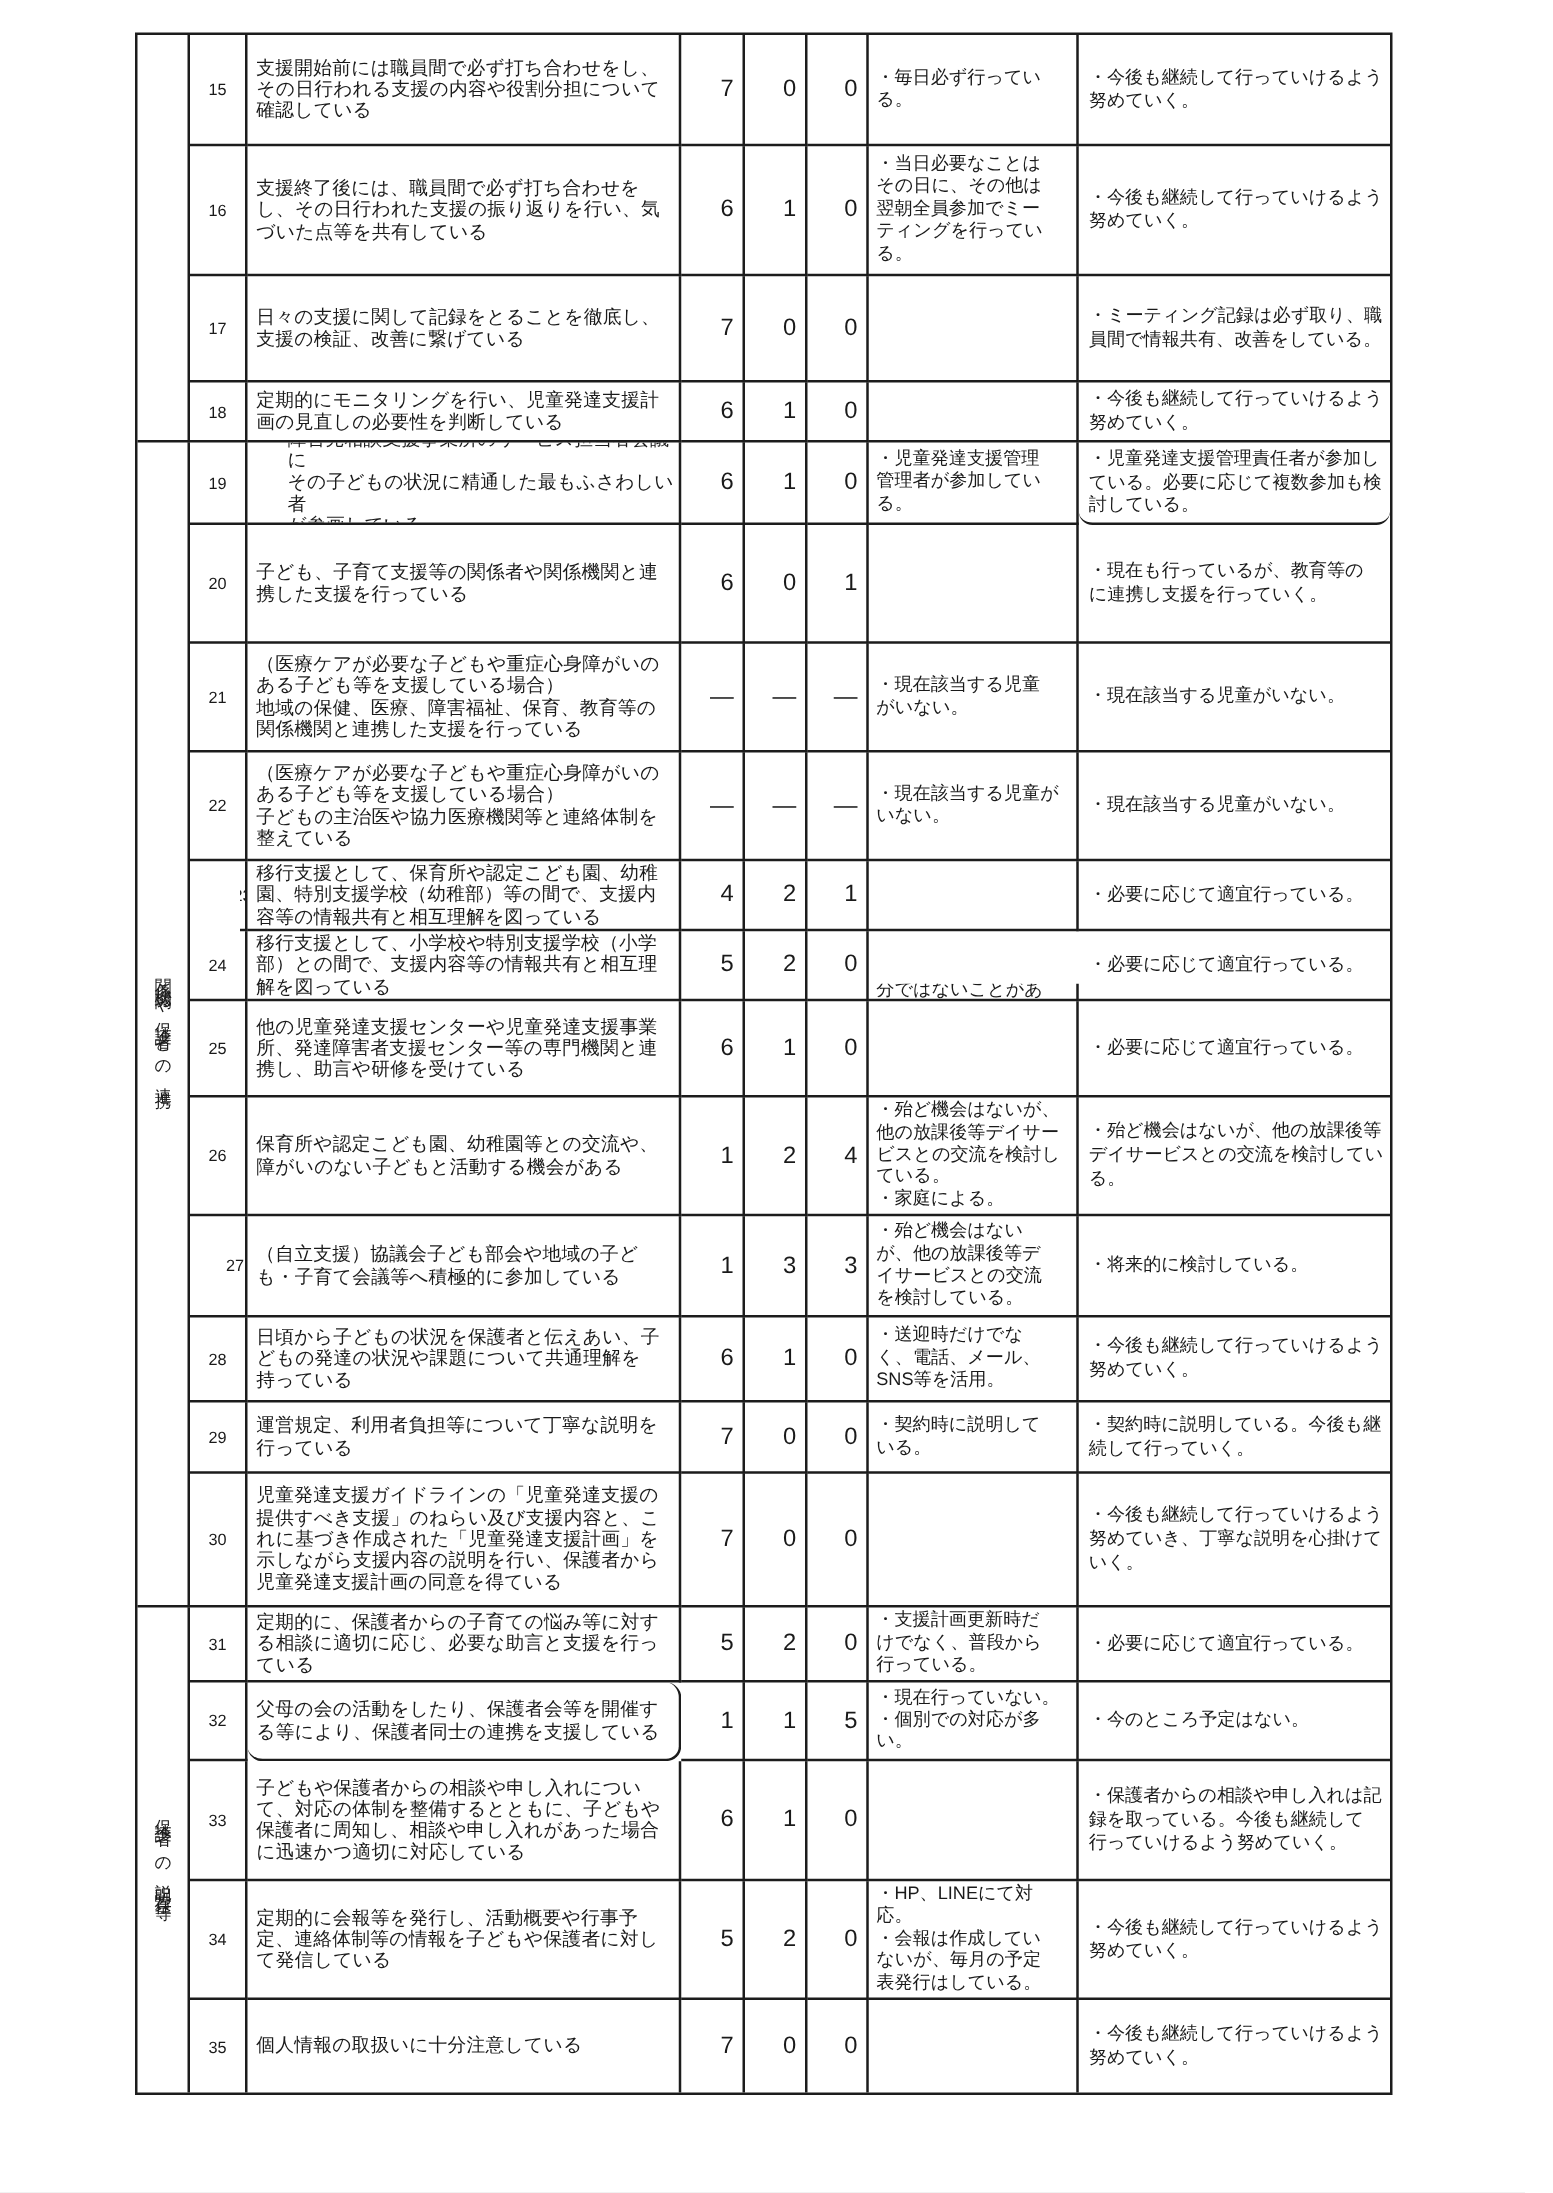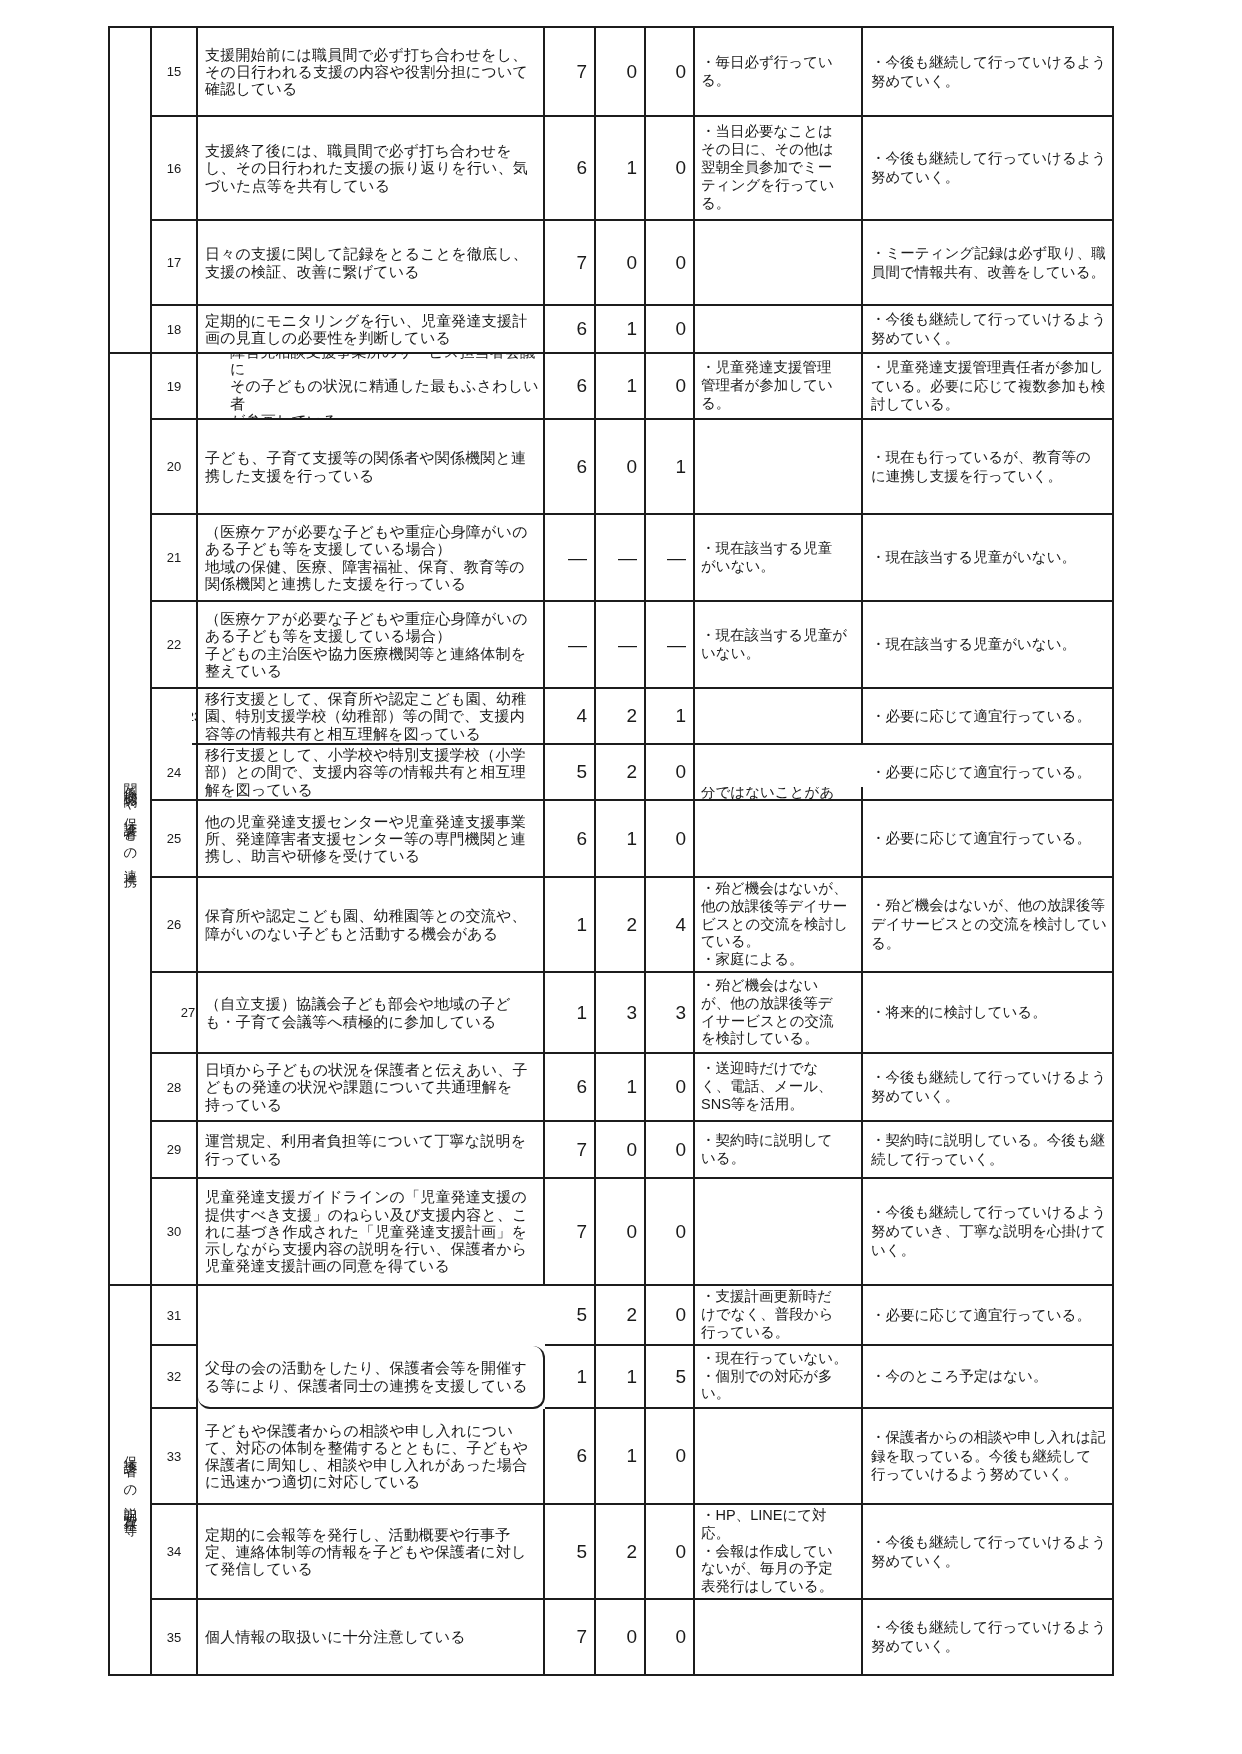--- a/index.html
+++ b/index.html
@@ -121,21 +121,21 @@
       <div class="cell rowno" style="grid-area: 5 / 2;">19</div>
       <div class="cell item" style="grid-area: 5 / 3; padding-left: 32px;">障害児相談支援事業所のサービス担当者会議に
 その子どもの状況に精通した最もふさわしい者
 が参画している</div>
       <div class="cell num" style="grid-area: 5 / 4;">6</div>
       <div class="cell num" style="grid-area: 5 / 5;">1</div>
       <div class="cell num" style="grid-area: 5 / 6;">0</div>
       <div class="cell comment" style="grid-area: 5 / 7;">・児童発達支援管理
 管理者が参加してい
 る。</div>
-      <div class="cell improve no-r" style="grid-area: 5 / 8;">・児童発達支援管理責任者が参加し
+      <div class="cell improve no-r" style="grid-area: 5 / 8; border-radius: 11px;">・児童発達支援管理責任者が参加し
 ている。必要に応じて複数参加も検
 討している。</div>
       <div class="cell rowno" style="grid-area: 6 / 2;">20</div>
       <div class="cell item" style="grid-area: 6 / 3;">子ども、子育て支援等の関係者や関係機関と連
 携した支援を行っている</div>
       <div class="cell num" style="grid-area: 6 / 4;">6</div>
       <div class="cell num" style="grid-area: 6 / 5;">0</div>
       <div class="cell num" style="grid-area: 6 / 6;">1</div>
       <div class="cell comment" style="grid-area: 6 / 7;"></div>
       <div class="cell improve no-r" style="grid-area: 6 / 8;">・現在も行っているが、教育等の
@@ -245,20 +245,23 @@
 示しながら支援内容の説明を行い、保護者から
 児童発達支援計画の同意を得ている</div>
       <div class="cell num" style="grid-area: 16 / 4;">7</div>
       <div class="cell num" style="grid-area: 16 / 5;">0</div>
       <div class="cell num" style="grid-area: 16 / 6;">0</div>
       <div class="cell comment" style="grid-area: 16 / 7;"></div>
       <div class="cell improve no-r" style="grid-area: 16 / 8;">・今後も継続して行っていけるよう
 努めていき、丁寧な説明を心掛けて
 いく。</div>
       <div class="cell rowno" style="grid-area: 17 / 2;">31</div>
+      <div class="cell item" style="grid-area: 17 / 3;">定期的に、保護者からの子育ての悩み等に対す
+る相談に適切に応じ、必要な助言と支援を行っ
+ている</div>
       <div class="cell num" style="grid-area: 17 / 4;">5</div>
       <div class="cell num" style="grid-area: 17 / 5;">2</div>
       <div class="cell num" style="grid-area: 17 / 6;">0</div>
       <div class="cell comment" style="grid-area: 17 / 7;">・支援計画更新時だ
 けでなく、普段から
 行っている。</div>
       <div class="cell improve no-r" style="grid-area: 17 / 8;">・必要に応じて適宜行っている。</div>
       <div class="cell rowno" style="grid-area: 18 / 2;">32</div>
       <div class="cell item" style="grid-area: 18 / 3; border-radius: 12px;">父母の会の活動をしたり、保護者会等を開催す
 る等により、保護者同士の連携を支援している</div>

